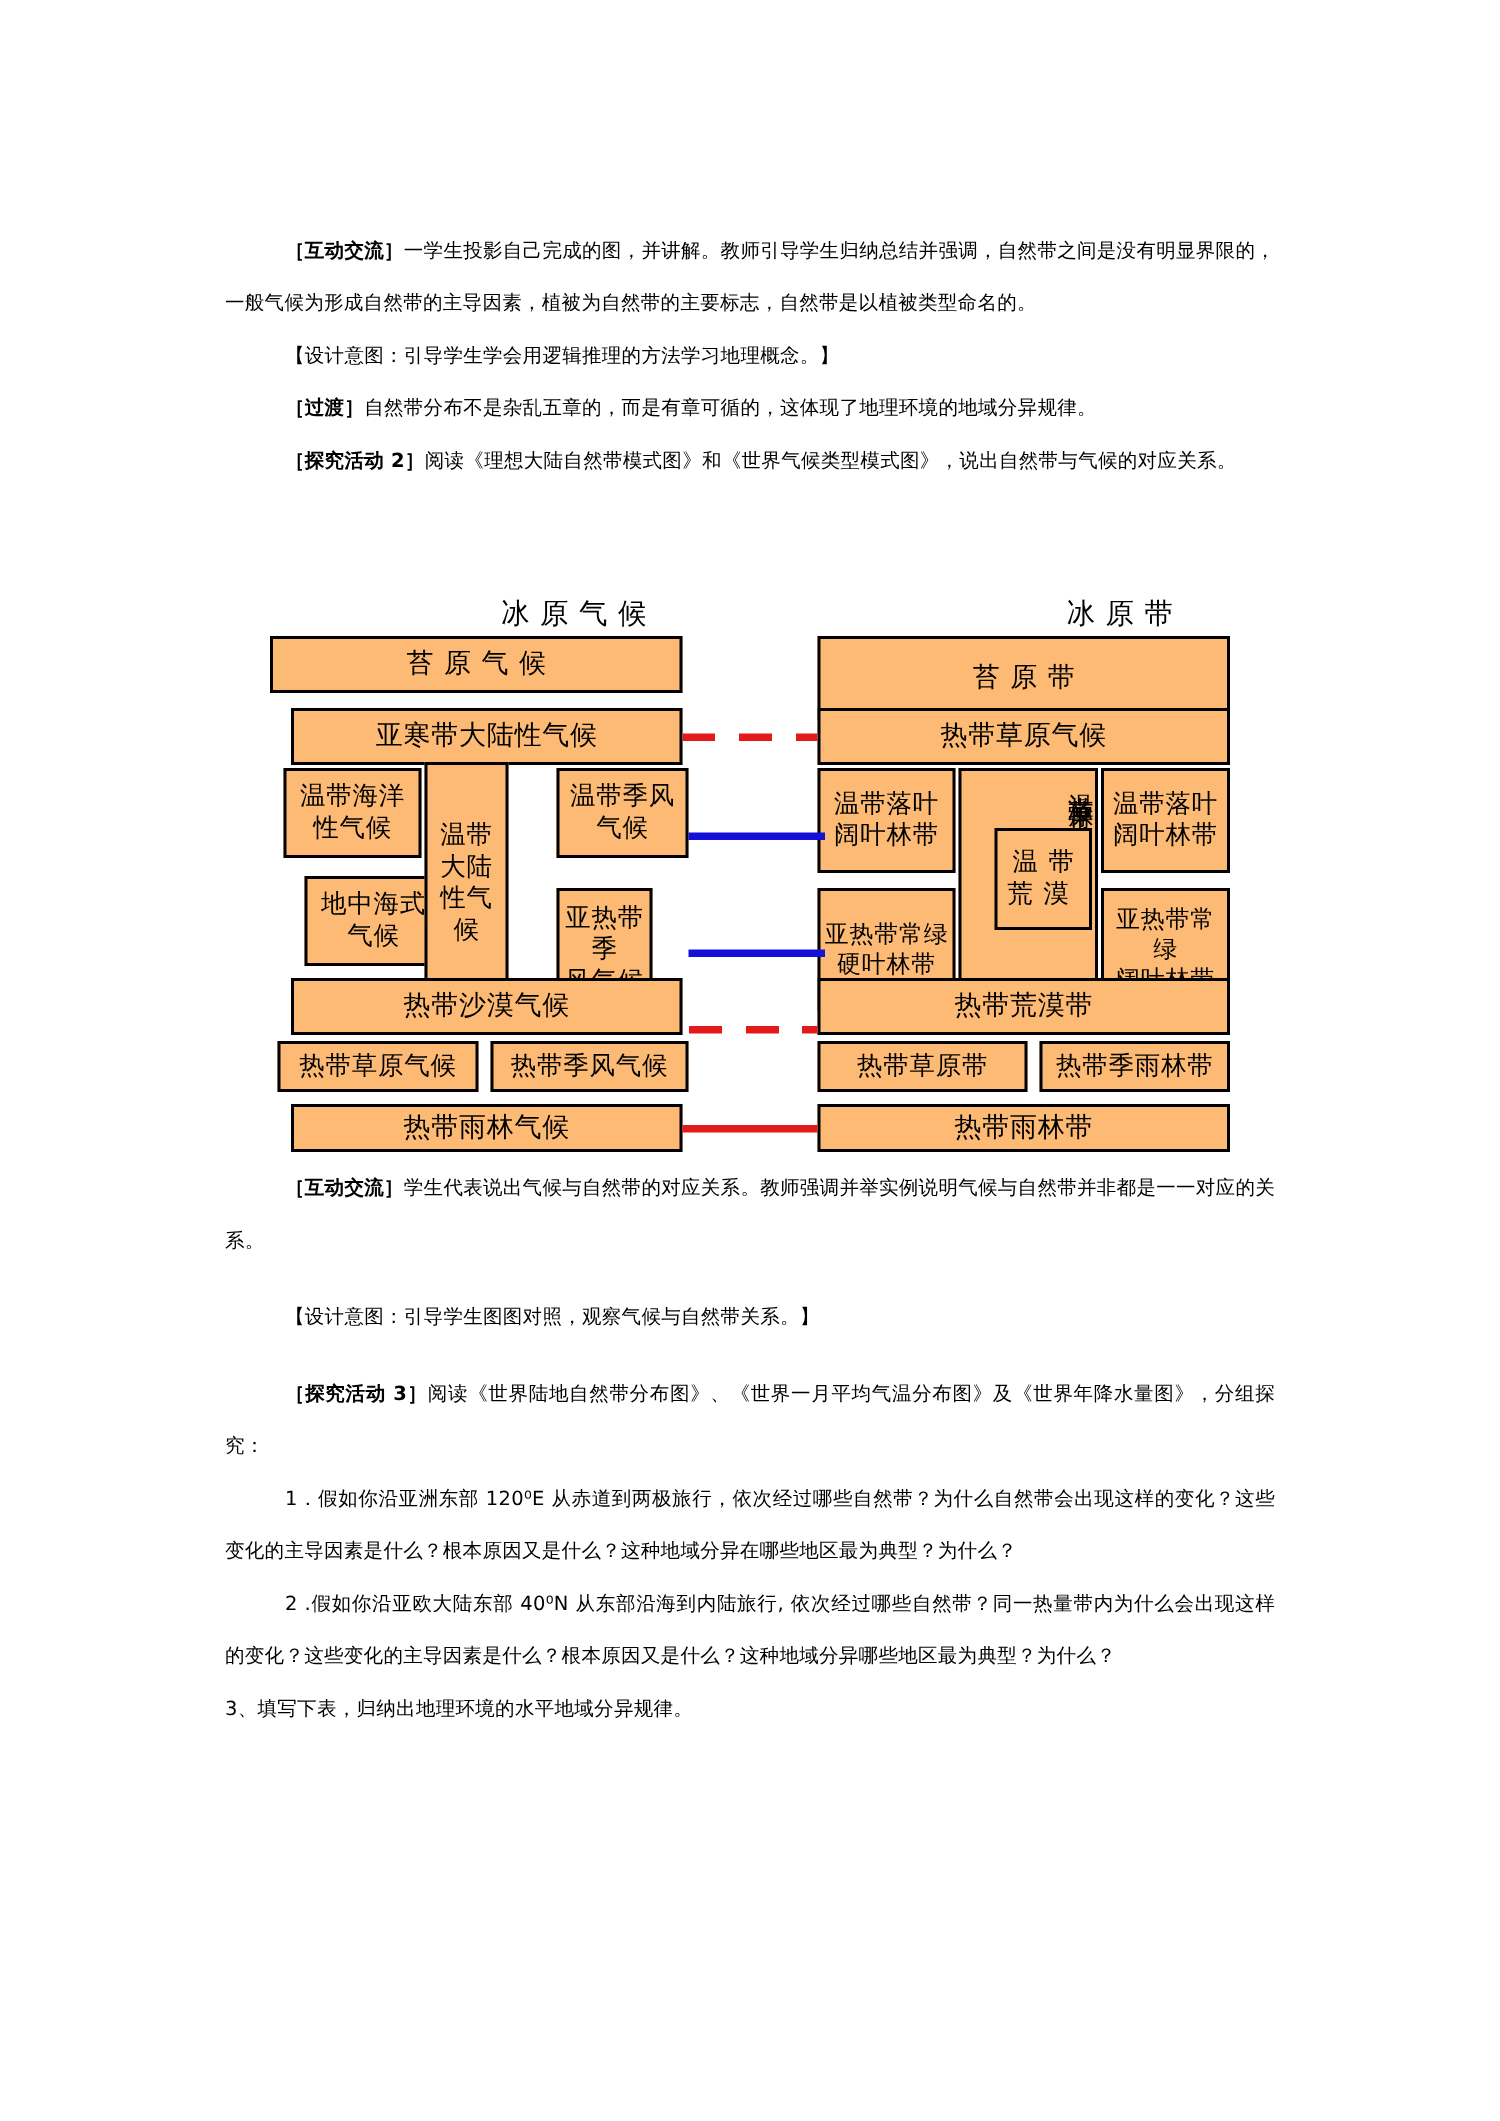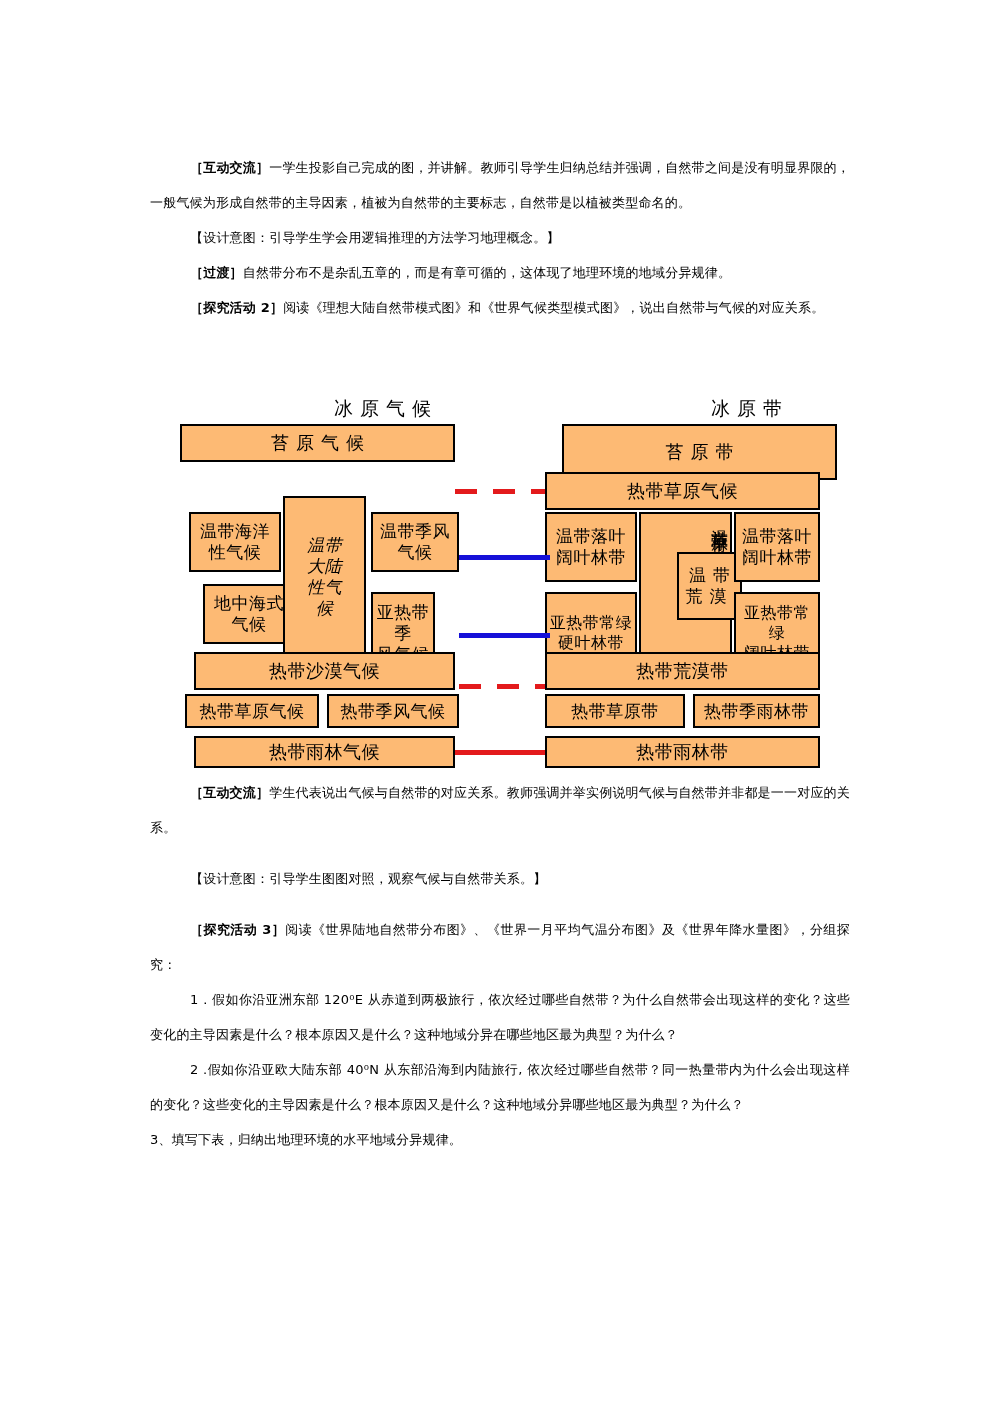--- a/index.html
+++ b/index.html
@@ -110,44 +110,45 @@
     <p class="para indent"><span class="bold">［过渡］</span><span>自然带分布不是杂乱五章的，而是有章可循的，这体现了地理环境的地域分异规律。</span></p>
     <p class="para indent"><span class="bold">［探究活动 2］</span><span>阅读《理想大陆自然带模式图》和《世界气候类型模式图》，说出自然带与气候的对应关系。</span></p>
   </div>
 
   <div class="diagram">
 
     <div class="dg-title" style="left:66px; top:0px; width:280px;">冰原气候</div>
     <div class="dg-title" style="left:380px; top:0px; width:380px;">冰原带</div>
 
     <div class="bx sp" style="left:0px; top:28px; width:275px; height:38px;">苔原气候</div>
-    <div class="bx sp" style="left:382px; top:28px; width:275px; height:56px;">苔原带</div>
+    <div class="bx sp" style="left:365px; top:28px; width:275px; height:56px;">苔原带</div>
 
+    <div class="bx" style="left:14px; top:76px; width:261px; height:38px;">亚寒带大陆性气候</div>
     <div class="bx" style="left:365px; top:76px; width:275px; height:38px;">热带草原气候</div>
     <div class="conn-dash" style="left:275px; top:93px; width:90px;"></div>
 
     <div class="bx tight" style="left:9px; top:116px; width:92px; height:60px;">温带海洋
 性气候</div>
     <div class="bx tight" style="left:23px; top:188px; width:92px; height:60px;">地中海式
 气候</div>
-    <div class="bx tight" style="left:103px; top:100px; width:83px; height:162px;font-style:italic;">温带
+    <div class="bx tight" style="left:103px; top:112px; width:56px; height:162px;">温带
 大陆
 性气
 候</div>
     <div class="bx tight" style="left:191px; top:116px; width:88px; height:60px;">温带季风
 气候</div>
     <div class="bx tight" style="left:191px; top:196px; width:64px; height:82px;">亚热带季
 风气候</div>
 
     <div class="bx tight" style="left:365px; top:116px; width:92px; height:70px;">温带落叶
 阔叶林带</div>
     <div class="bx small" style="left:365px; top:196px; width:92px; height:82px;">亚热带常绿
 硬叶林带</div>
     <div class="bx vert tight" style="left:459px; top:116px; width:93px; height:162px;">温带草原带</div>
-    <div class="bx sp tight" style="left:483px; top:156px; width:65px; height:68px;margin-left:14px;">温带荒漠</div>
+    <div class="bx sp tight" style="left:483px; top:156px; width:65px; height:68px;">温带荒漠</div>
     <div class="bx tight" style="left:554px; top:116px; width:86px; height:70px;">温带落叶
 阔叶林带</div>
     <div class="bx small" style="left:554px; top:196px; width:86px; height:82px;">亚热带常绿
 阔叶林带</div>
 
     <div class="conn-solid-blue" style="left:279px; top:159px; width:91px;"></div>
     <div class="conn-solid-blue" style="left:279px; top:237px; width:91px;"></div>
 
     <div class="bx" style="left:14px; top:256px; width:261px; height:38px;">热带沙漠气候</div>
     <div class="bx" style="left:365px; top:256px; width:275px; height:38px;">热带荒漠带</div>

